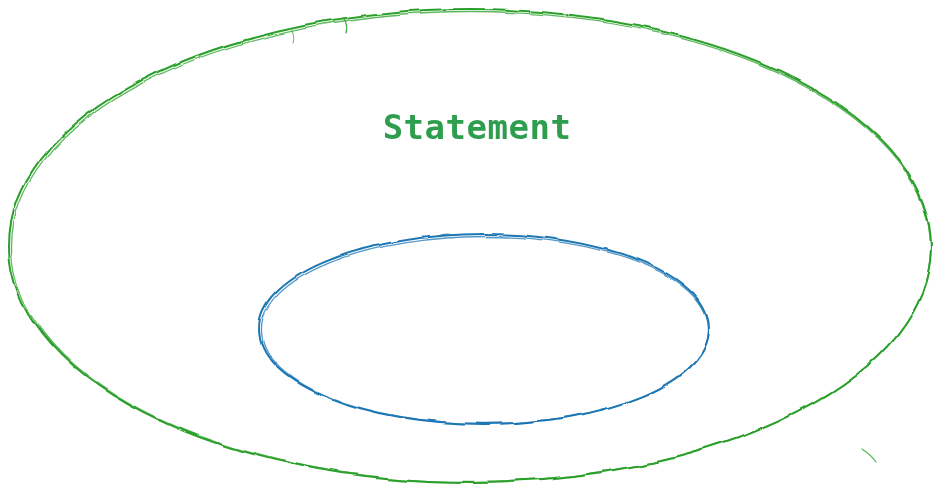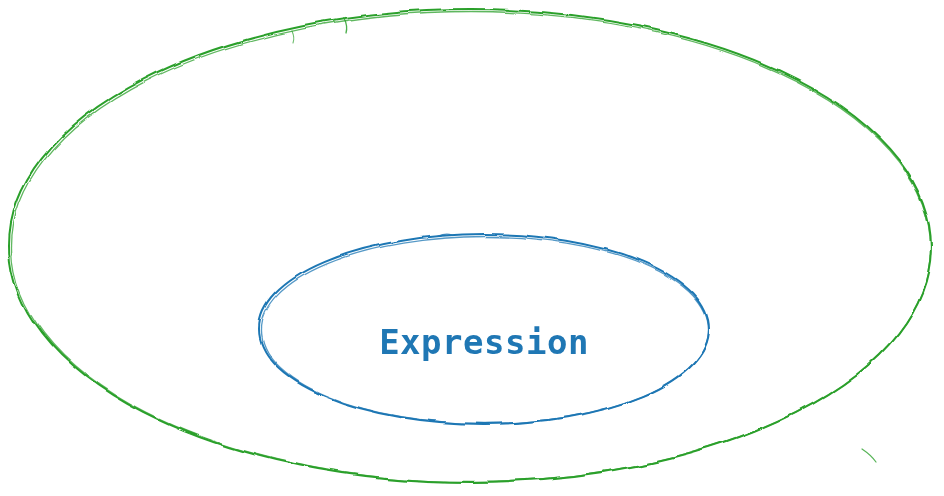--- a/index.html
+++ b/index.html
@@ -72,16 +72,16 @@
       <path d="M 862 449 q 9 6 14 13" fill="none" stroke="#2ca02c" stroke-width="1.2" stroke-linecap="round" opacity="0.8"></path>
     </g>
 
     <g>
       <ellipse cx="484" cy="329" rx="225" ry="95" fill="none" stroke="#1f77b4" stroke-width="2" stroke-linecap="round" filter="url(#sketchy-blue)"></ellipse>
       <ellipse cx="485" cy="330" rx="223.5" ry="93.5" fill="none" stroke="#1f77b4" stroke-width="1.3" stroke-linecap="round" opacity="0.75" filter="url(#sketchy-blue)"></ellipse>
       <path d="M 438 236 q 8 -3 14 -1" fill="none" stroke="#1f77b4" stroke-width="1.2" stroke-linecap="round" opacity="0.8"></path>
     </g>
   </svg>
 
+  <div class="venn-label" id="label-statement" style="color:#2e9e4e;">Statement</div>
 
-  <div class="venn-label" id="label-expression" style="color:#1f77b4;">Expression</div>
 
 </div>
 
 </body></html>

